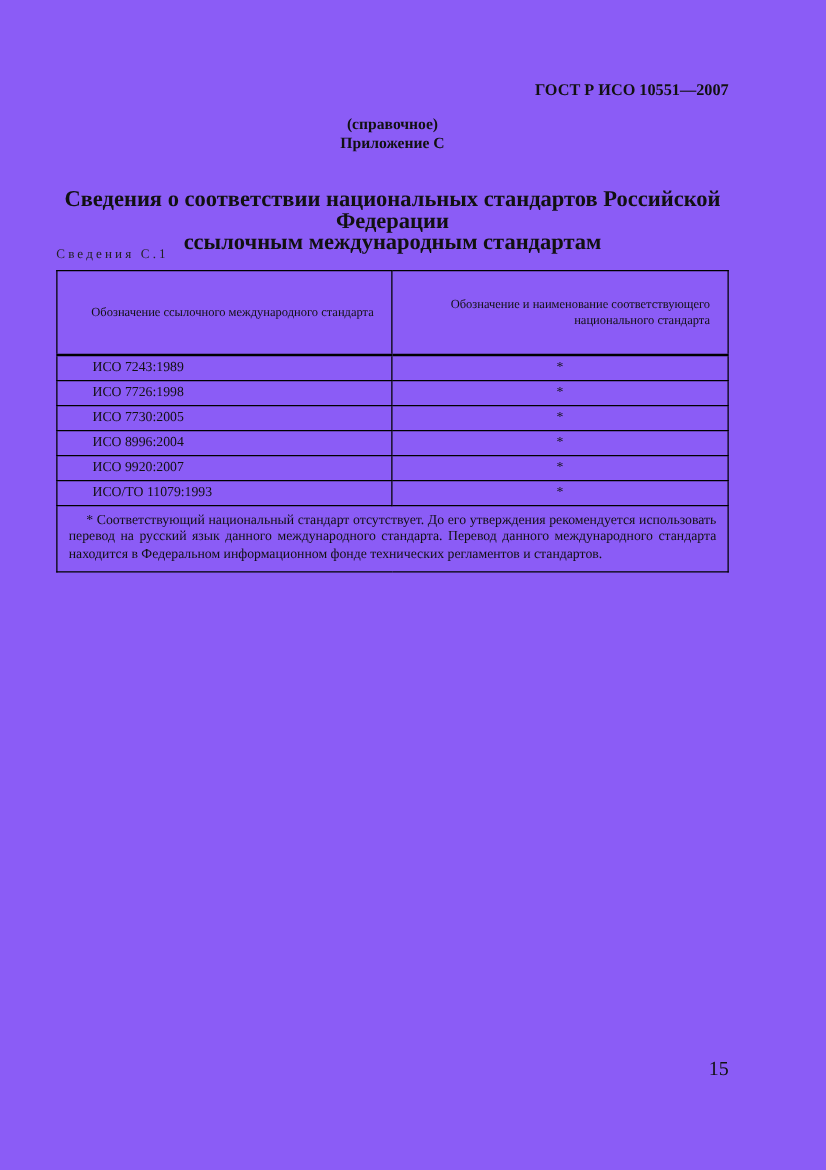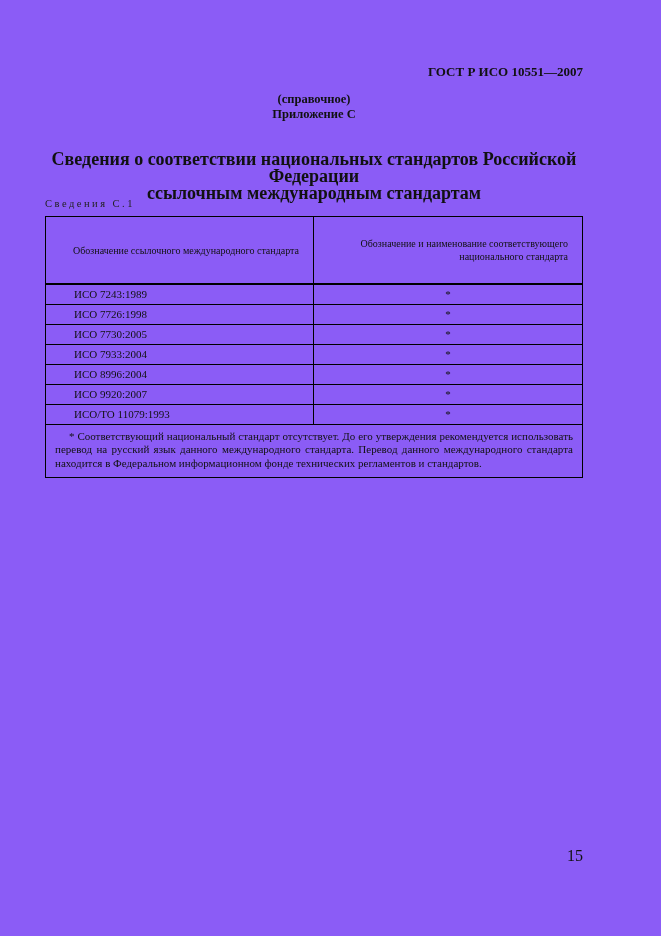--- a/index.html
+++ b/index.html
@@ -138,24 +138,20 @@
       </tr>
       <tr>
         <td class="cell-standard">ИСО 7726:1998</td>
         <td class="cell-national">*</td>
       </tr>
       <tr>
         <td class="cell-standard">ИСО 7730:2005</td>
         <td class="cell-national">*</td>
       </tr>
       <tr>
-        <td class="cell-standard">ИСО 7933:2004</td>
-        <td class="cell-national">*</td>
-      </tr>
-      <tr>
         <td class="cell-standard">ИСО 8996:2004</td>
         <td class="cell-national">*</td>
       </tr>
       <tr>
         <td class="cell-standard">ИСО 9920:2007</td>
         <td class="cell-national">*</td>
       </tr>
       <tr>
         <td class="cell-standard">ИСО/ТО 11079:1993</td>
         <td class="cell-national">*</td>

